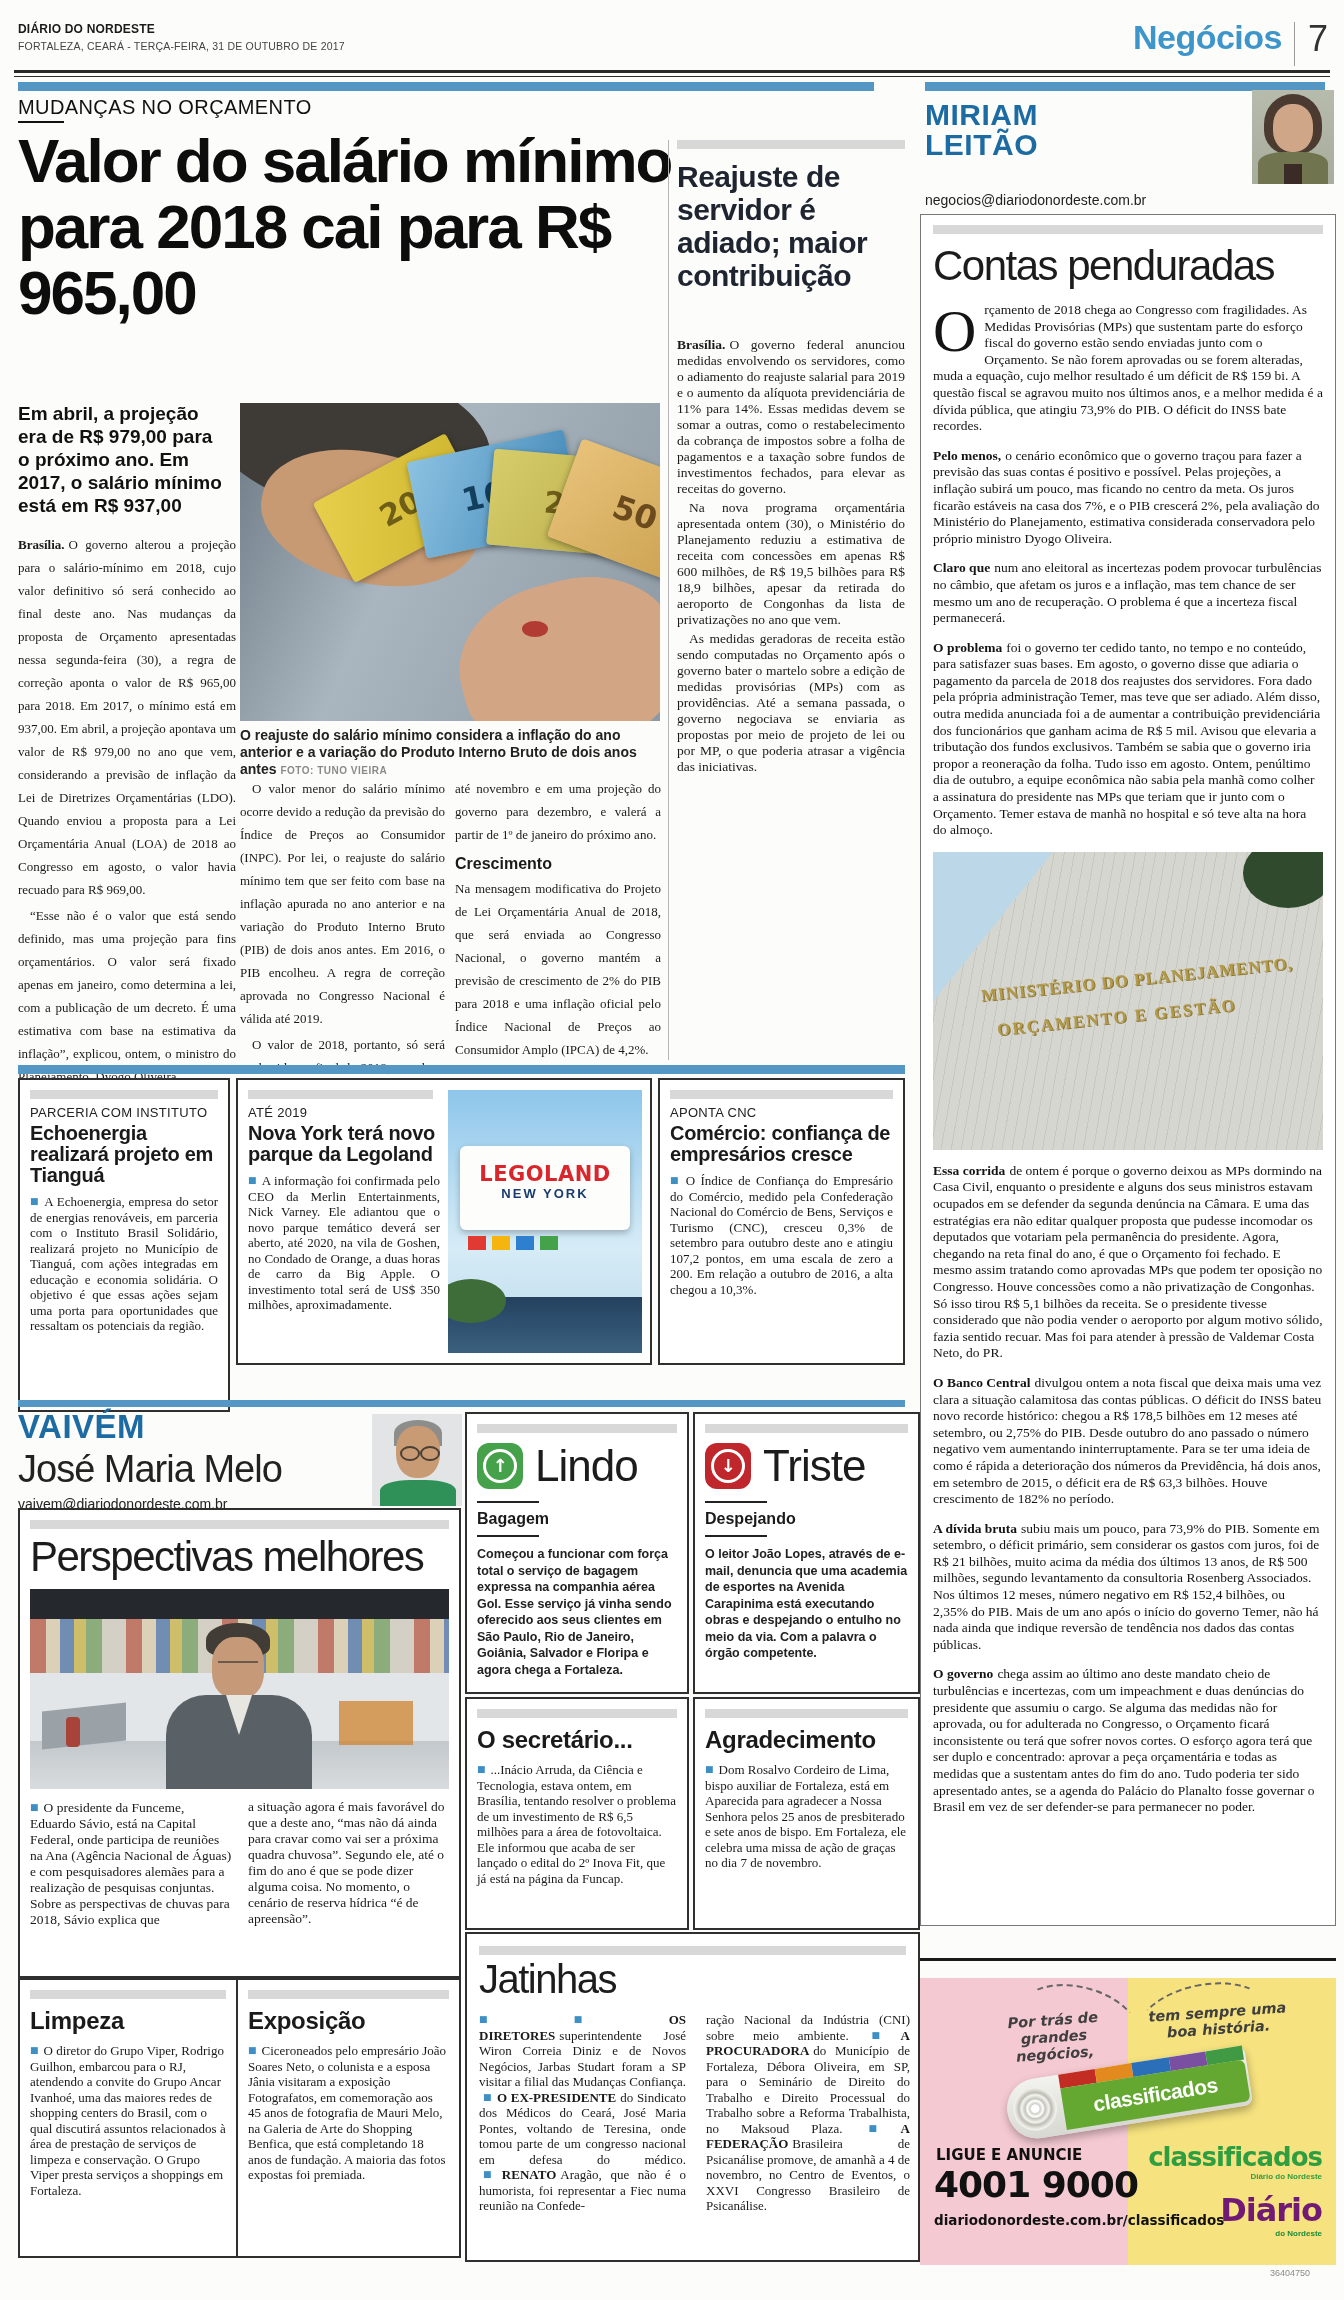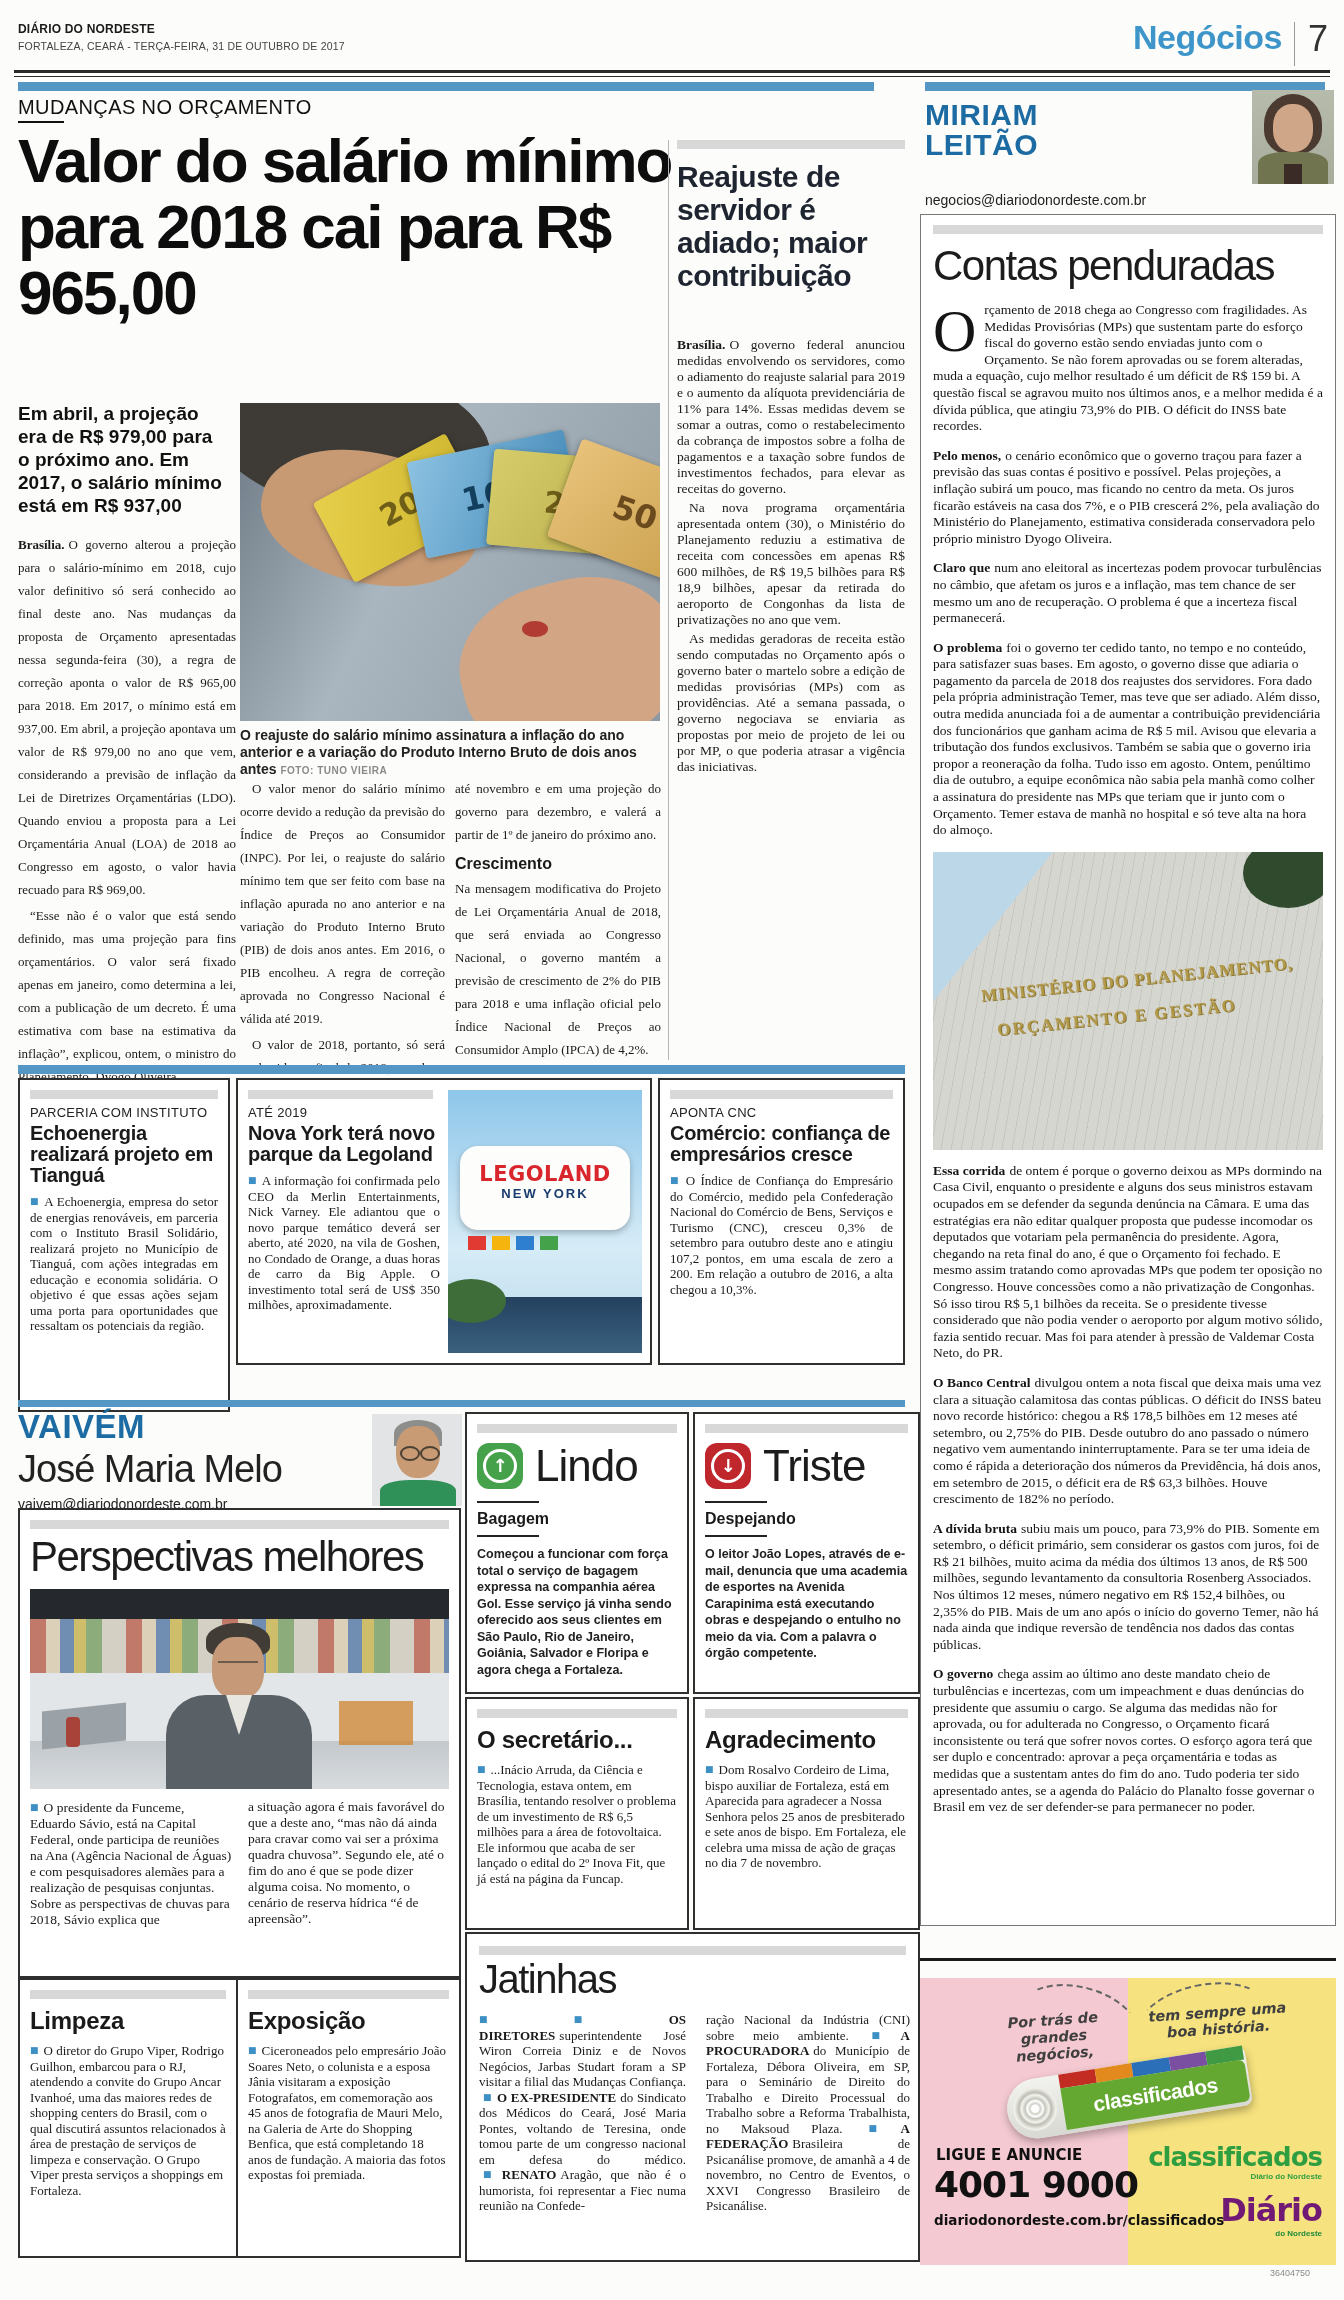--- a/index.html
+++ b/index.html
@@ -75,21 +75,21 @@
     <div class="note" style="left:85px;top:60px;width:150px;height:90px;background:linear-gradient(120deg,#e6cf4a,#cdb32e);transform:rotate(-28deg);color:#6e5e18;font-size:30px">
         <span>20</span>
       </div>
     <div class="note" style="left:175px;top:42px;width:160px;height:98px;background:linear-gradient(120deg,#8cc2e2,#3e84b4);transform:rotate(-12deg);color:#123f5e;font-size:32px">100</div>
     <div class="note" style="left:250px;top:52px;width:150px;height:96px;background:linear-gradient(120deg,#d6cd6a,#b9ab4a);transform:rotate(5deg);color:#6e5e18;font-size:30px">20</div>
     <div class="note" style="left:320px;top:58px;width:150px;height:104px;background:linear-gradient(120deg,#e8c27a,#caa04e);transform:rotate(20deg);color:#6b4a1e;font-size:32px">50</div>
     <div class="abs" style="right:-20px;bottom:-30px;width:220px;height:170px;background:#d2a685;border-radius:45%;transform:rotate(-14deg)"></div>
     <div class="abs" style="right:112px;bottom:84px;width:26px;height:16px;background:#b23b34;border-radius:50%"></div>
   </div>
   <div class="abs caption" style="left:240px;top:727px;width:424px">
-    <span>O reajuste do salário mínimo assinatura a inflação do ano anterior e a variação do Produto Interno Bruto de dois anos antes</span>
+    <span>O reajuste do salário mínimo considera a inflação do ano anterior e a variação do Produto Interno Bruto de dois anos antes</span>
     <span class="credit">FOTO: TUNO VIEIRA</span>
   </div>
 
   <div class="abs bodytxt" style="left:18px;top:533px;width:218px;height:520px">
     <p><span class="lead">Brasília.</span><span>O governo alterou a projeção para o salário-mínimo em 2018, cujo valor definitivo só será conhecido ao final deste ano. Nas mudanças da proposta de Orçamento apresentadas nessa segunda-feira (30), a regra de correção aponta o valor de R$ 965,00 para 2018. Em 2017, o mínimo está em 937,00. Em abril, a projeção apontava um valor de R$ 979,00 no ano que vem, considerando a previsão de inflação da Lei de Diretrizes Orçamentárias (LDO). Quando enviou a proposta para a Lei Orçamentária Anual (LOA) de 2018 ao Congresso em agosto, o valor havia recuado para R$ 969,00.</span></p>
     <p style="text-indent:12px">“Esse não é o valor que está sendo definido, mas uma projeção para fins orçamentários. O valor será fixado apenas em janeiro, como determina a lei, com a publicação de um decreto. É uma estimativa com base na estimativa da inflação”, explicou, ontem, o ministro do Planejamento, Dyogo Oliveira.</p>
   </div>
   <div class="abs bodytxt" style="left:240px;top:777px;width:205px;height:290px">
     <p style="text-indent:12px">O valor menor do salário mínimo ocorre devido a redução da previsão do Índice de Preços ao Consumidor (INPC). Por lei, o reajuste do salário mínimo tem que ser feito com base na inflação apurada no ano anterior e na variação do Produto Interno Bruto (PIB) de dois anos antes. Em 2016, o PIB encolheu. A regra de correção aprovada no Congresso Nacional é válida até 2019.</p>
     <p style="text-indent:12px">O valor de 2018, portanto, só será conhecido ao final de 2018, com base na inflação acumulada</p>
@@ -120,21 +120,21 @@
   </div>
 
   <div class="box" style="left:236px;top:1078px;width:416px;height:287px">
     <div class="graybar" style="width:185px"></div>
     <div style="width:192px">
       <div class="brief-kicker">ATÉ 2019</div>
       <div class="brief-headline">Nova York terá novo parque da Legoland</div>
       <div class="brief-body"><span class="bullet">■</span><span>A informação foi confirmada pelo CEO da Merlin Entertainments, Nick Varney. Ele adiantou que o novo parque temático deverá ser aberto, até 2020, na vila de Goshen, no Condado de Orange, a duas horas de carro da Big Apple. O investimento total será de US$ 350 milhões, aproximadamente.</span></div>
     </div>
     <div class="abs photo" style="left:210px;top:10px;width:194px;height:263px;background:linear-gradient(#8ec6ea,#d6ecf7 60%,#bcd9ea)">
-      <div class="abs" style="left:12px;top:56px;width:170px;height:84px;background:#fdfdfb;border-radius:18px;box-shadow:0 3px 6px rgba(0,0,0,.25);text-align:center">
+      <div class="abs" style="left:12px;top:56px;width:170px;height:84px;background:#fdfdfb;border-radius:6px;box-shadow:0 3px 6px rgba(0,0,0,.25);text-align:center">
         <div style="margin-top:16px;font-weight:bold;font-size:21px;color:#d8262c;letter-spacing:.5px;font-family:'DejaVu Sans',sans-serif">LEGOLAND</div>
         <div style="font-weight:bold;font-size:13px;color:#1a3c6e;letter-spacing:2px">NEW YORK</div>
       </div>
       <div class="abs" style="left:20px;top:146px;width:18px;height:14px;background:#e03a32"></div>
       <div class="abs" style="left:44px;top:146px;width:18px;height:14px;background:#f6b40e"></div>
       <div class="abs" style="left:68px;top:146px;width:18px;height:14px;background:#2f7fd0"></div>
       <div class="abs" style="left:92px;top:146px;width:18px;height:14px;background:#44a34a"></div>
       <div class="abs" style="left:0;bottom:0;width:100%;height:56px;background:linear-gradient(#24415f,#3a617f)"></div>
       <div class="abs" style="left:-12px;bottom:30px;width:70px;height:44px;background:#3e6d3a;border-radius:50%"></div>
     </div>

